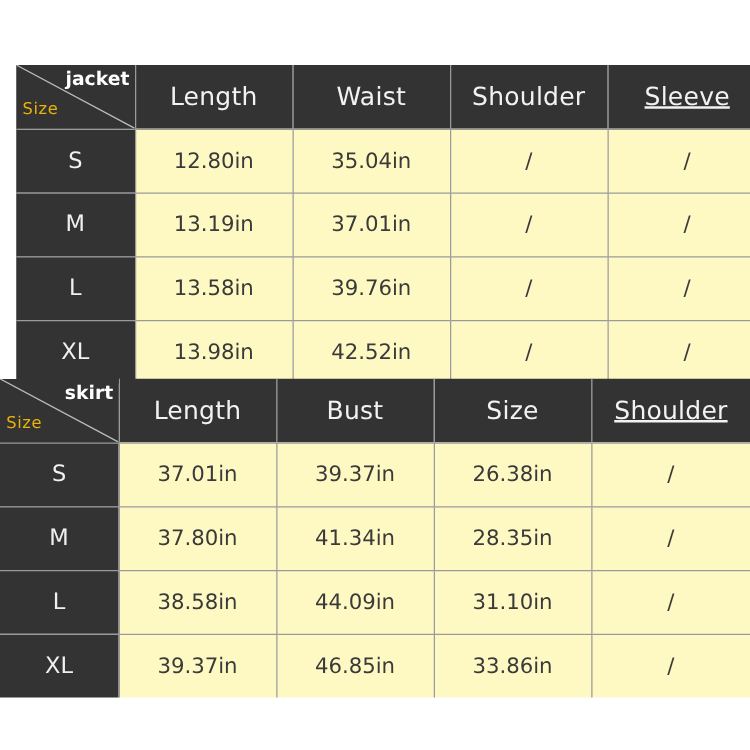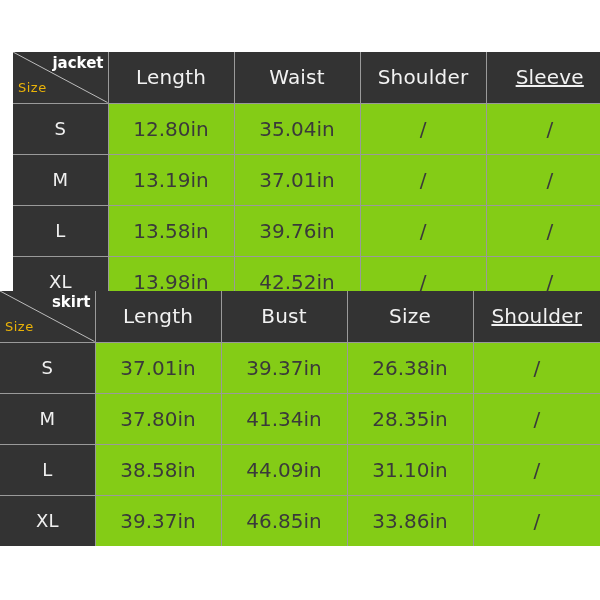--- a/index.html
+++ b/index.html
@@ -22,21 +22,21 @@
 
   
   .size-table {
     position: absolute;
     left: 0;
     width: 600px;
     border-collapse: collapse;
     table-layout: fixed;
   }
   #table-jacket { top: 52px; margin-left: 13px; }
-  #table-skirt  { top: 291px; }
+  #table-skirt  { top: 303px; }
 
   .size-table col.c-size   { width: 95px;  }
   .size-table col.c-data   { width: 126px; }
   .size-table col.c-data-l { width: 127px; }
 
   .size-table tr { height: 51px; }
   .size-table thead tr { height: 51px; }
 
   .size-table td, .size-table th {
     padding: 0;
@@ -61,23 +61,23 @@
   .sz {
     background: #333333;
     color: #f0f0f0;
     font-size: 18px;
     border-right: 1px solid #9a9a9a;
     border-bottom: 1px solid #9a9a9a;
   }
 
   
   .val {
-    background: #84cc16;
+    background: #fef9c3;
     color: #3a3a3a;
-    font-size: 20px;
+    font-size: 17px;
     border-right: 1px solid #9a9a9a;
     border-bottom: 1px solid #9a9a9a;
   }
   .val.last { border-right: none; }
   .size-table tbody tr:last-child .val,
   .size-table tbody tr:last-child .sz { border-bottom: none; }
 
   
   .corner {
     position: relative;

